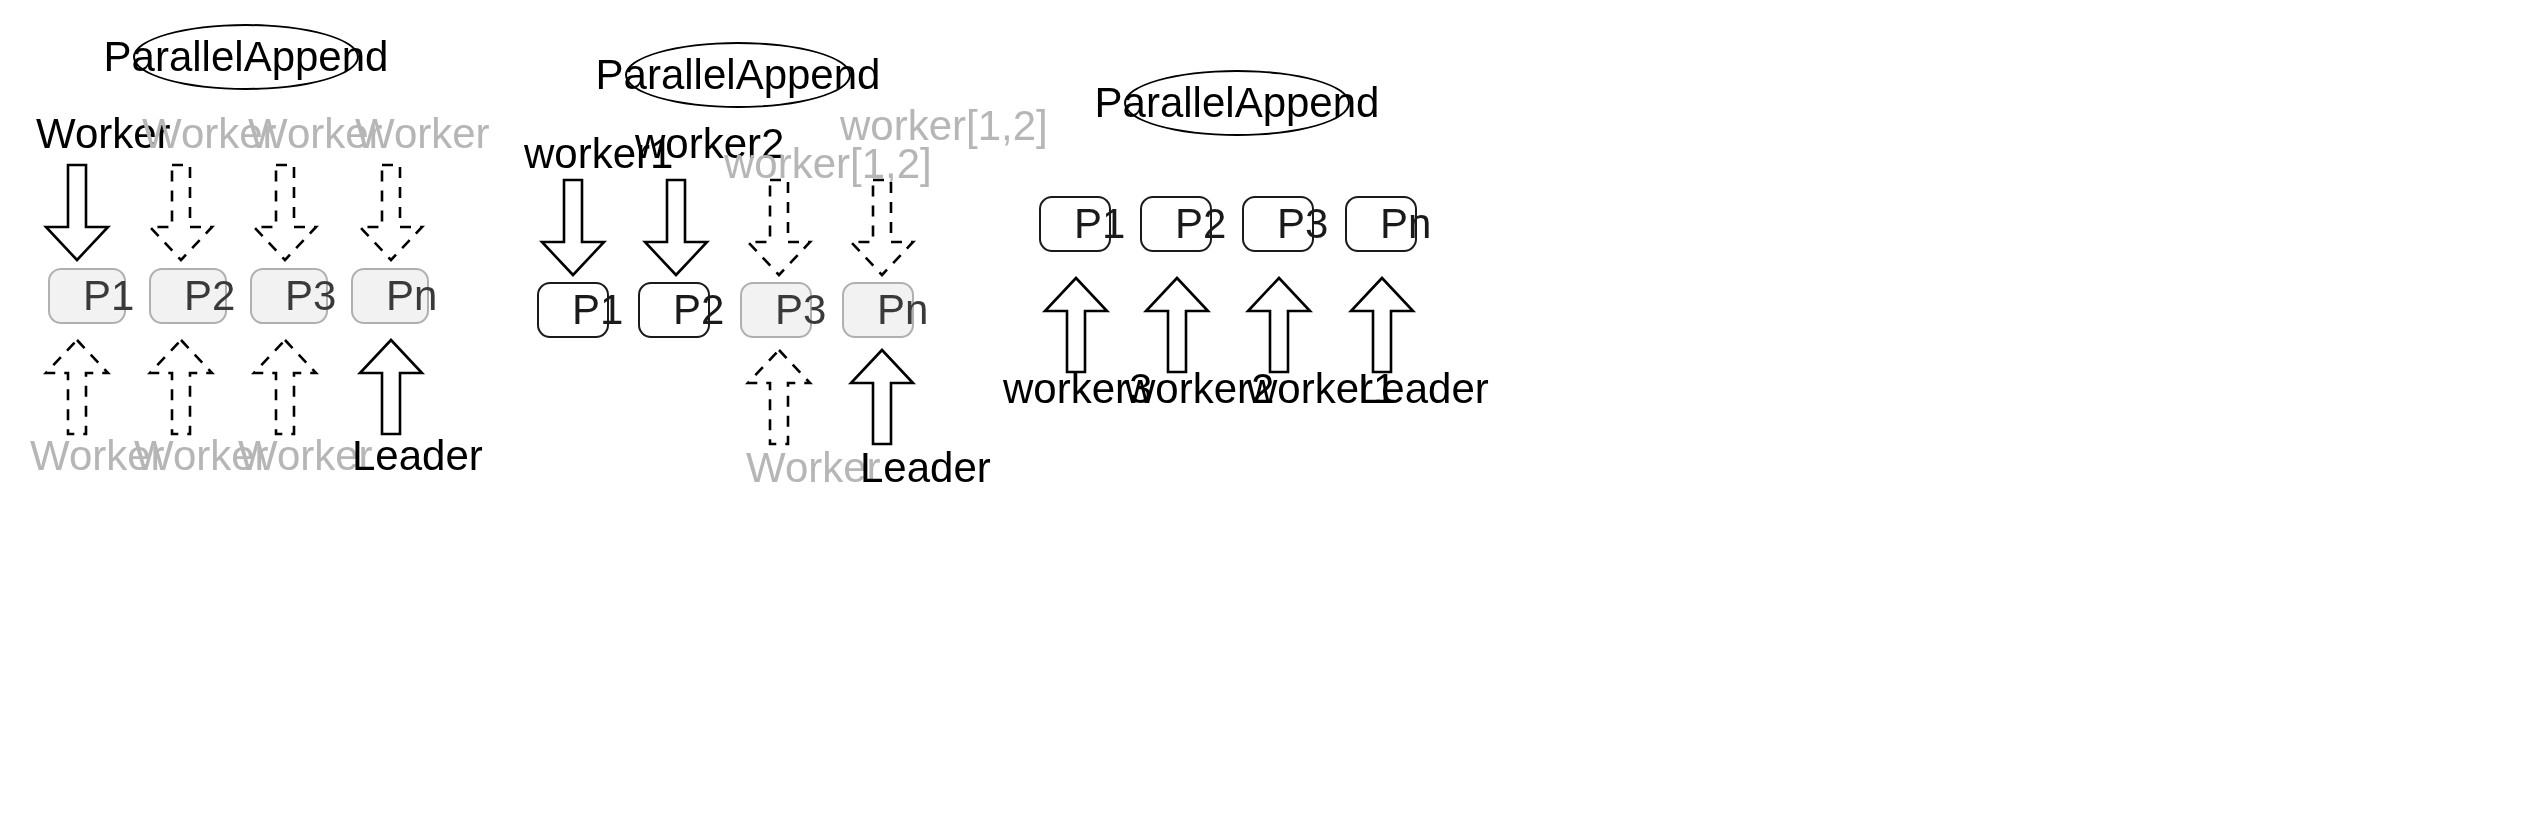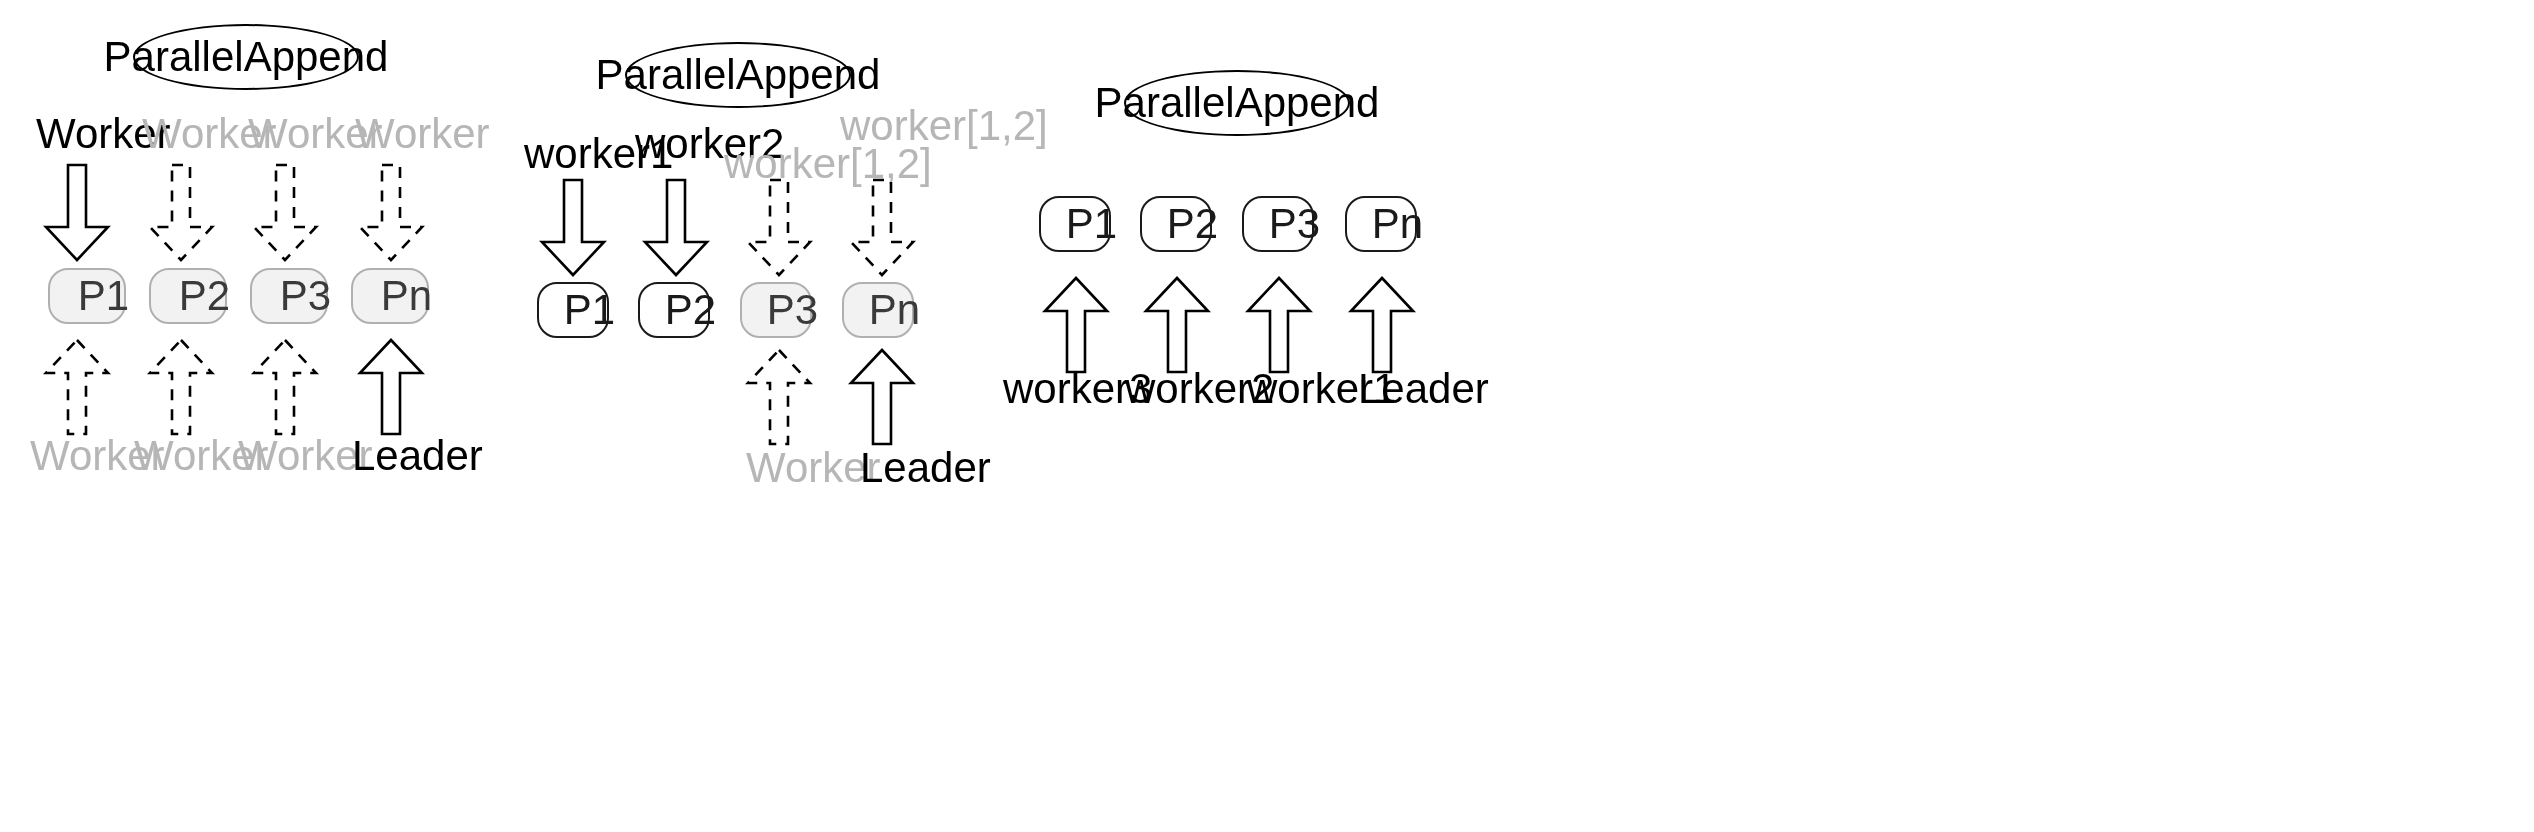--- a/index.html
+++ b/index.html
@@ -9,22 +9,22 @@
   .node{position:absolute;}
   
   .ellipse{border:2.5px solid #000;border-radius:50%;background:#fff;
            display:flex;align-items:center;justify-content:center;
            font-size:42px;color:#000;white-space:nowrap;letter-spacing:0px;}
   
   .lbl{position:absolute;white-space:nowrap;font-size:42px;line-height:1;}
   .lbl.black{color:#000;}
   .lbl.gray{color:#b6b6b6;}
   
-  .pbox{position:absolute;display:flex;align-items:center;justify-content:center;
-        border-radius:20px;font-size:42px;box-sizing:border-box;padding-left:33px;}
+  .pbox{position:absolute;display:flex;align-items:center;justify-content:flex-start;
+        border-radius:13px;font-size:42px;box-sizing:border-box;padding-left:33px;}
   .pbox.active{background:#ffffff;border:2.5px solid #1a1a1a;color:#1a1a1a;}
   .pbox.inactive{background:#f2f2f2;border:2.5px solid #b0b0b0;color:#3a3a3a;}
   .arrow{position:absolute;}
   .arrow svg{display:block;overflow:visible;}
 </style>
 </head>
 <body>
 
 <div class="stage">
 

